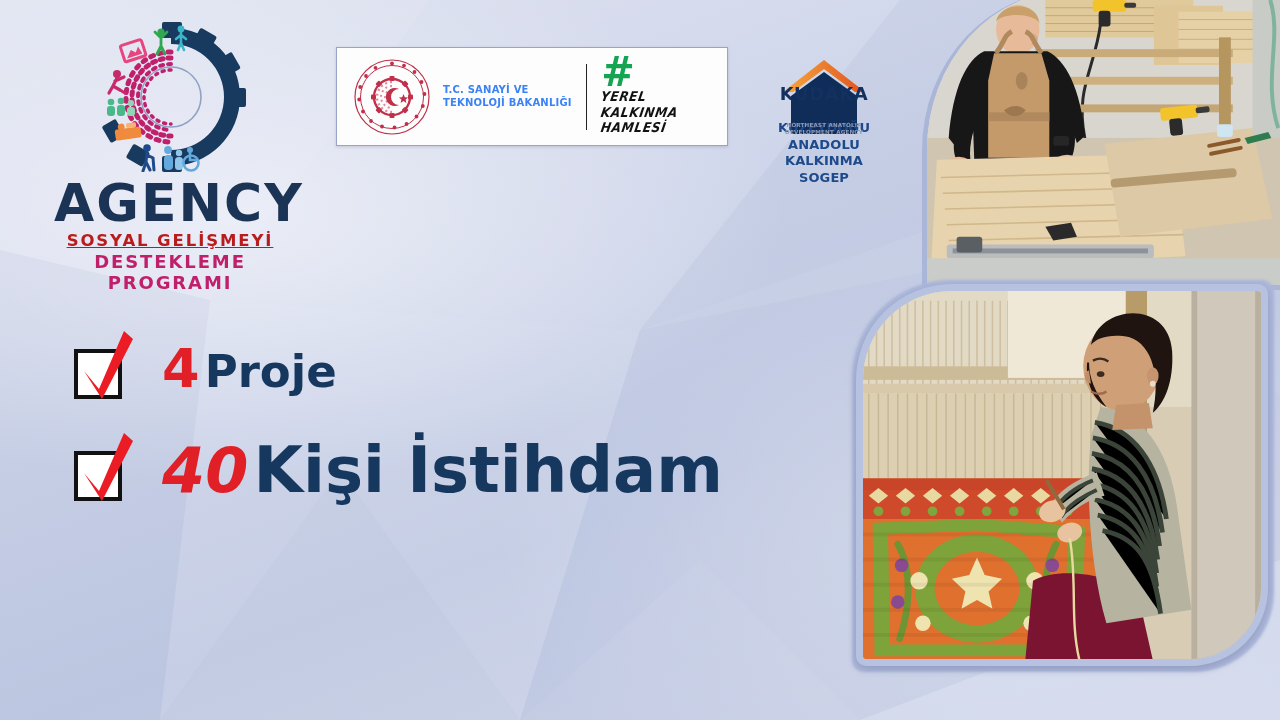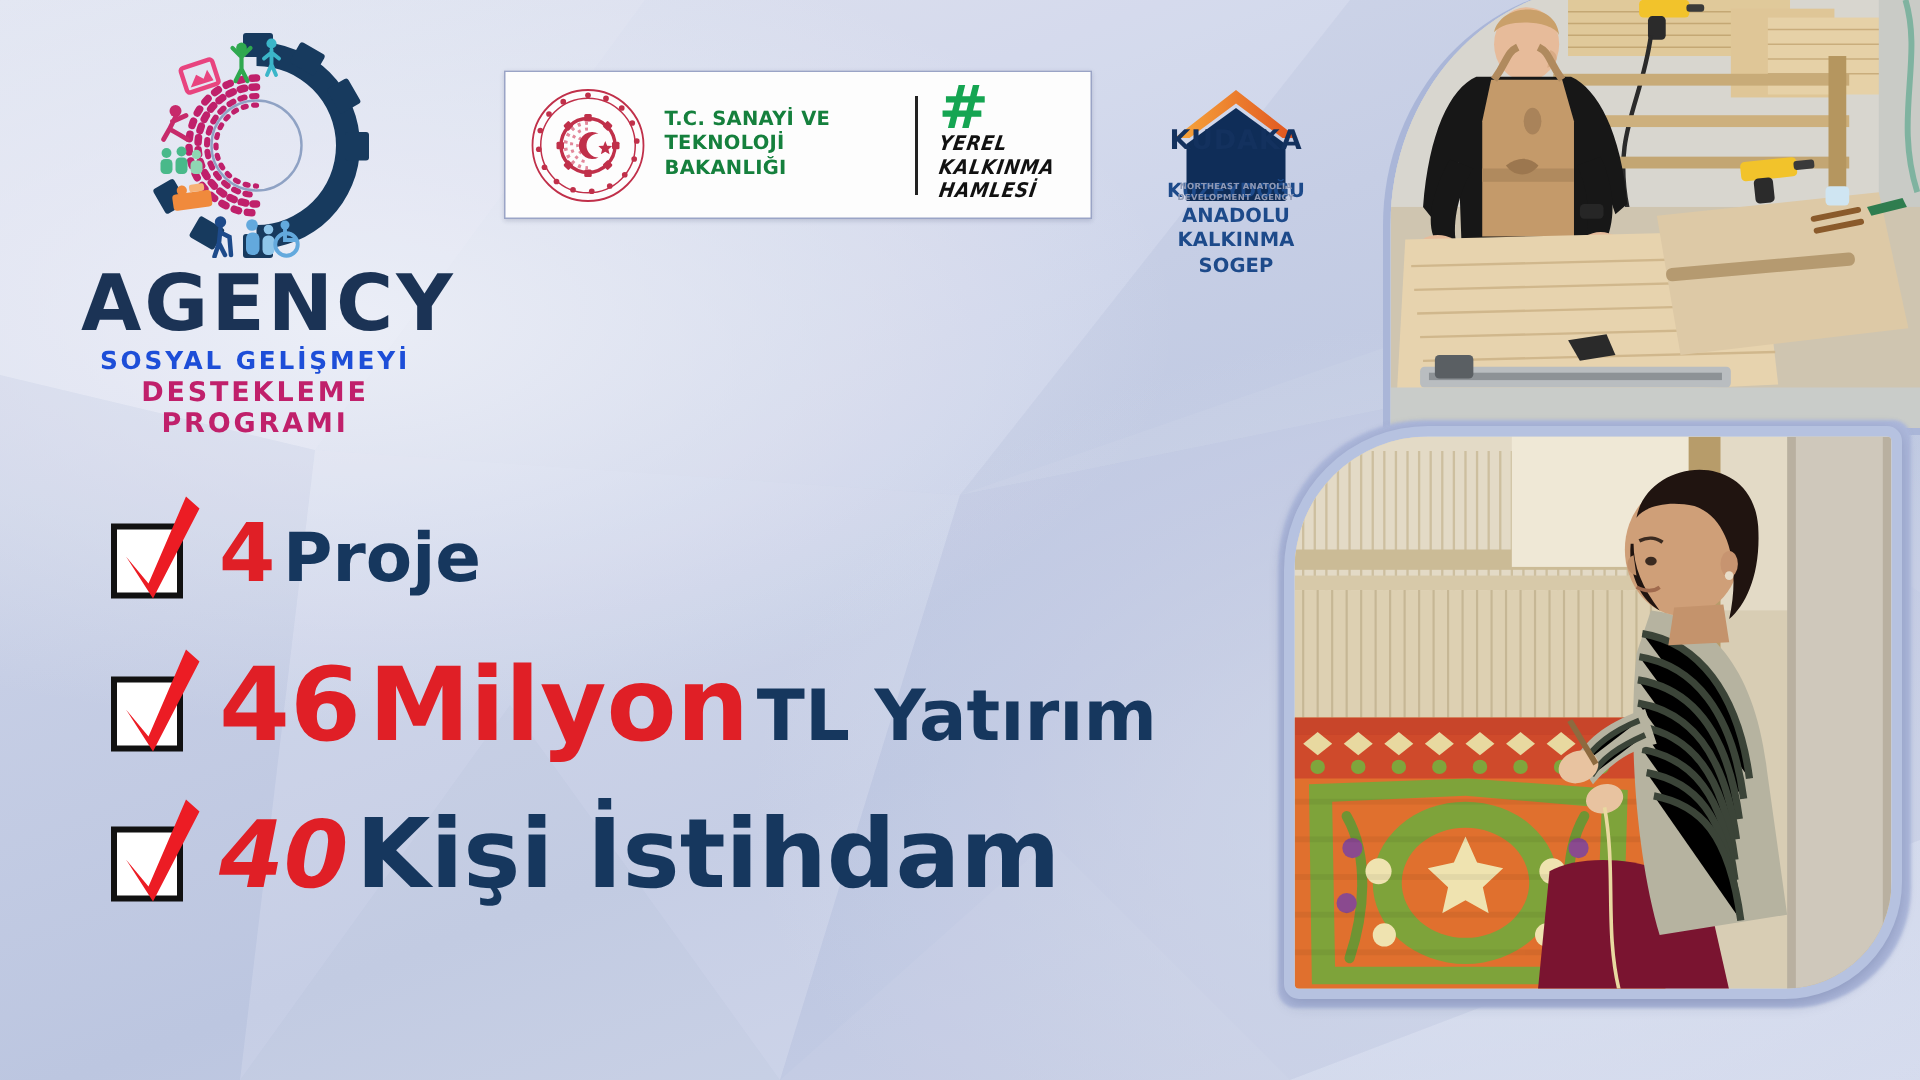--- a/index.html
+++ b/index.html
@@ -26,43 +26,44 @@
   .sogep{ position:absolute; left:62px; top:22px; width:240px; }
   .sogep-mark{ position:relative; width:150px; height:150px; margin-left:34px; }
 
   .sogep-wordmark{ margin-top:6px; text-align:center; width:232px; margin-left:-8px;}
   .sogep-title{
     font-size:52px; font-weight:bold; color:#1b3355;
     letter-spacing:2px; line-height:.98;
     font-family:"DejaVu Sans", sans-serif;
   }
   .sogep-sub1{
-    font-size:16.5px; font-weight:bold; color:#1d4ed8;
+    font-size:16.5px; font-weight:bold; color:#b91c1c;
     letter-spacing:1.9px; margin-top:2px;
     font-family:"DejaVu Sans", sans-serif;
+    text-decoration:underline;
   }
   .sogep-sub2{
     font-size:18px; font-weight:bold; color:#c0206b;
     letter-spacing:1.9px; margin-top:1px;
     font-family:"DejaVu Sans", sans-serif;
   }
 
   
   .ministry{
     position:absolute; left:336px; top:47px;
     width:392px; height:99px;
     background:#fdfdfd;
     border:1.5px solid #9aa4c6;
     display:flex; align-items:center;
     box-shadow:0 1px 3px rgba(40,50,90,.18);
   }
   .min-emblem{ width:78px; height:78px; margin-left:16px; flex:0 0 auto; }
   .min-text{
-    margin-left:12px; color:#15803d;
-    font-size:13px; font-weight:bold; line-height:1.28;
+    margin-left:12px; color:#3b82f6;
+    font-size:10px; font-weight:bold; line-height:1.28;
     letter-spacing:.2px;
     font-family:"DejaVu Sans", sans-serif;
   }
   .min-divider{ width:1.6px; height:66px; background:#222; margin-left:14px; }
   .hamle{ margin-left:14px; width:110px; }
   .hash{ color:#15a552; font-size:40px; font-weight:bold; line-height:.78; letter-spacing:-2px; font-family:"DejaVu Sans", sans-serif;}
   .hamle-lines{ margin-top:1px; }
   .hamle-lines div{
     font-size:13.5px; font-weight:bold; font-style:italic;
     color:#111; letter-spacing:.6px; line-height:1.16;
@@ -88,21 +89,21 @@
     font-family:"DejaVu Sans", sans-serif;
   }
 
   
   .stats{ position:absolute; left:72px; top:316px; width:800px; }
   .stat-row{ position:relative; display:flex; align-items:center; height:100px; }
   .stat-row.r1{ height:104px; }
   .stat-row.r2{ height:100px; }
   .check{ position:relative; width:74px; flex:0 0 auto; height:100%; }
   .check svg{ position:absolute; left:0; top:50%; transform:translateY(-50%); }
-  .stat-text{ white-space:nowrap; font-family:"DejaVu Sans", sans-serif; }
+  .stat-text{ white-space:nowrap; font-family:"DejaVu Sans", sans-serif;margin-left:16px; }
   .num{ color:#e01f26; font-weight:bold; }
   .lbl{ color:#16375e; font-weight:bold; }
 
   .r1 .num{ font-size:54px; }
   .r1 .lbl{ font-size:45px; }
   .r2 .num{ font-size:68px; }
   .r2 .lbl{ font-size:47px; }
   .r3 .num{ font-size:62px;font-style:italic; }
   .r3 .lbl{ font-size:64px; }
   .r2 .num-big{ font-size:68px; }
@@ -355,33 +356,20 @@
           <rect x="4" y="24" width="44" height="46" fill="#ffffff" stroke="#111" stroke-width="4"></rect>
           <path d="M12 44 L27 62 L52 4 L61 12 L30 72 Z" fill="#ec1c24"></path>
         </svg>
       </div>
       <div class="stat-text">
         <span class="num">4</span>
         <span class="lbl">Proje</span>
       </div>
     </div>
 
-    <div class="stat-row r2">
-      <div class="check">
-        <svg width="64" height="82" viewBox="0 0 64 82">
-          <rect x="4" y="24" width="44" height="46" fill="#ffffff" stroke="#111" stroke-width="4"></rect>
-          <path d="M12 44 L27 62 L52 4 L61 12 L30 72 Z" fill="#ec1c24"></path>
-        </svg>
-      </div>
-      <div class="stat-text">
-        <span class="num num-big">46</span>
-        <span class="num num-big">Milyon</span>
-        <span class="lbl">TL Yatırım</span>
-      </div>
-    </div>
 
     <div class="stat-row r3">
       <div class="check">
         <svg width="64" height="82" viewBox="0 0 64 82">
           <rect x="4" y="24" width="44" height="46" fill="#ffffff" stroke="#111" stroke-width="4"></rect>
           <path d="M12 44 L27 62 L52 4 L61 12 L30 72 Z" fill="#ec1c24"></path>
         </svg>
       </div>
       <div class="stat-text">
         <span class="num">40</span>

